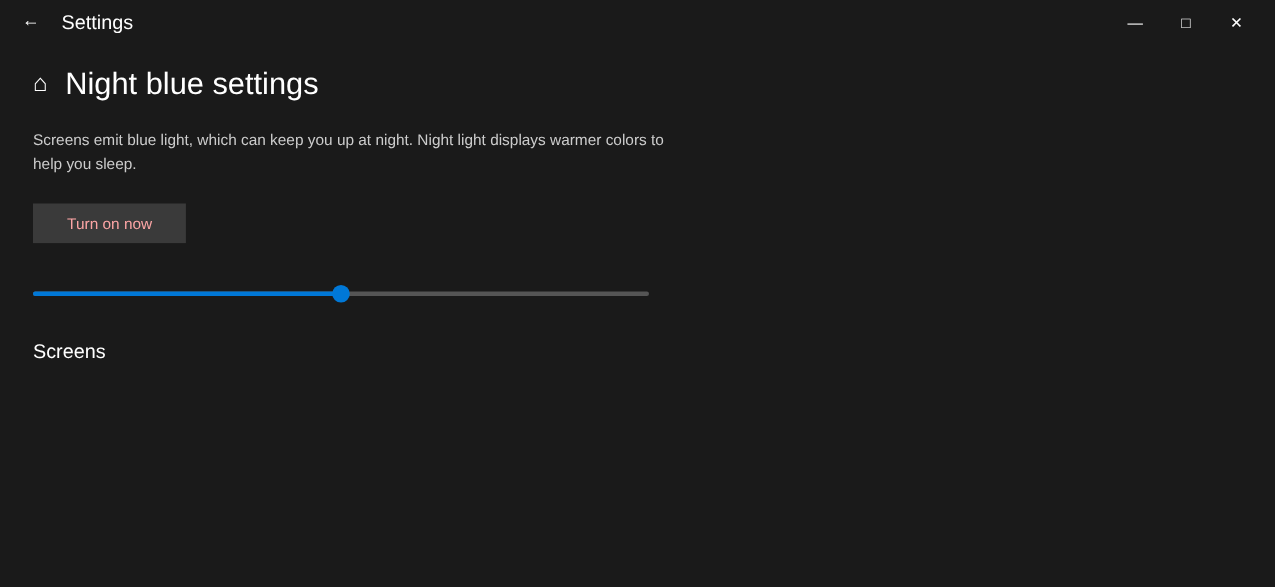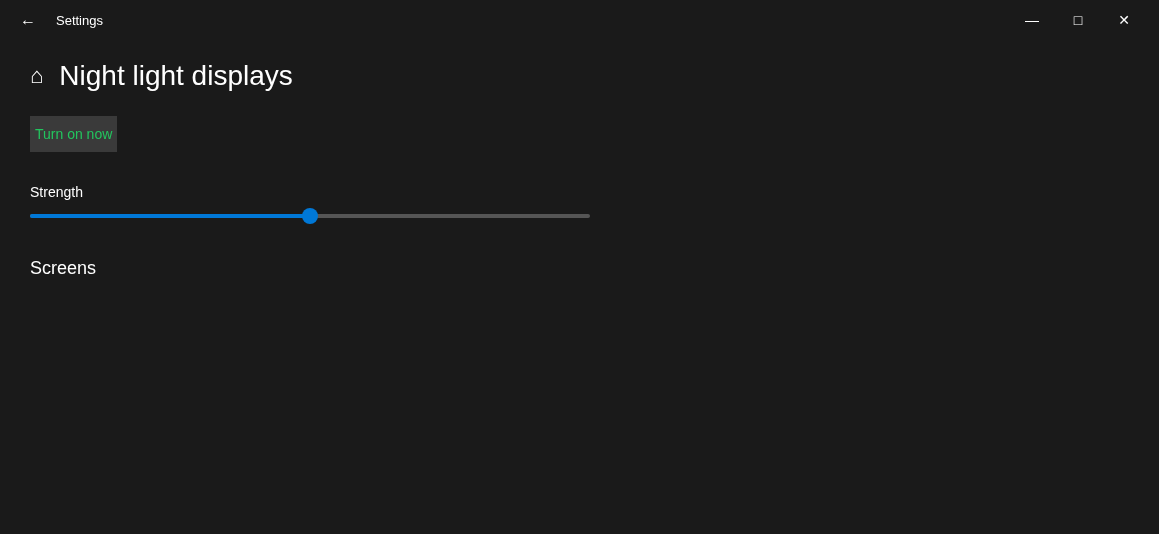--- a/index.html
+++ b/index.html
@@ -38,21 +38,21 @@
       border: none;
       color: #ffffff;
       cursor: pointer;
       font-size: 16px;
       padding: 4px 8px;
       display: flex;
       align-items: center;
     }
 
     .titlebar-title {
-      font-size: 13px;
+      font-size: 18px;
       color: #ffffff;
     }
 
     .titlebar-controls {
       display: flex;
       align-items: center;
     }
 
     .titlebar-btn {
       background: none;
@@ -94,22 +94,22 @@
       font-size: 14px;
       color: #cccccc;
       line-height: 1.6;
       max-width: 600px;
       margin-bottom: 24px;
     }
 
     .turn-on-btn {
       background-color: #3a3a3a;
       border: none;
-      color: #22c55e;
-      padding: 10px 5px;
+      color: #fca5a5;
+      padding: 10px 31px;
       font-size: 14px;
       cursor: pointer;
       margin-bottom: 32px;
     }
 
     .strength-label {
       font-size: 14px;
       color: #ffffff;
       margin-bottom: 14px;
     }
@@ -176,31 +176,31 @@
     <button class="titlebar-btn">□</button>
     <button class="titlebar-btn close">✕</button>
   </div>
 </div>
 
 <div class="content">
 
   
   <div class="page-header">
     <span class="home-icon">⌂</span>
-    <h1 class="page-title">Night light displays</h1>
-  </div>
-
-  
+    <h1 class="page-title">Night blue settings</h1>
+  </div>
+
+  
+  <p class="description">Screens emit blue light, which can keep you up at night. Night light displays warmer colors to help you sleep.</p>
 
   
   <button class="turn-on-btn">Turn on now</button>
 
   
   <div>
-    <div class="strength-label">Strength</div>
     <div class="slider-container">
       <div class="slider-track">
         <div class="slider-fill"></div>
         <div class="slider-thumb"></div>
       </div>
     </div>
   </div>
 
   
   <div>

